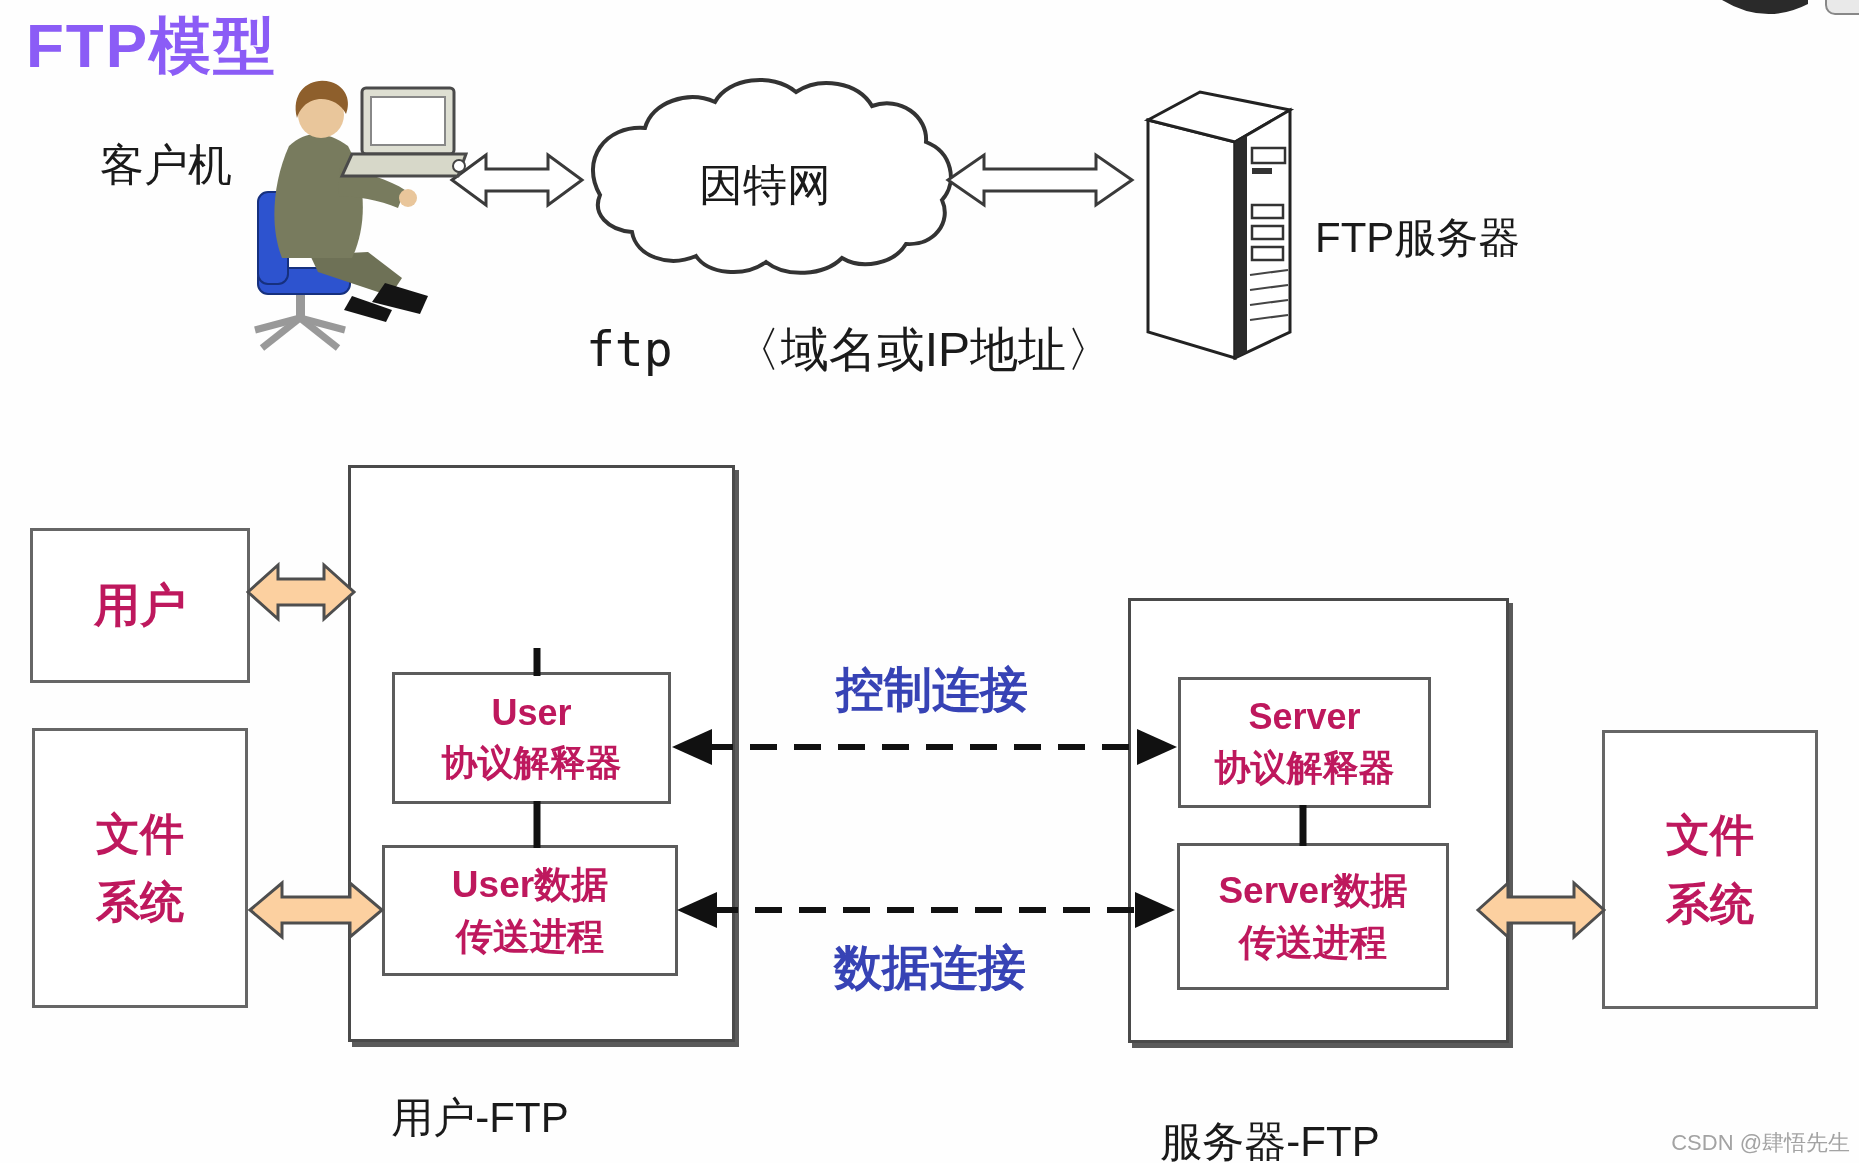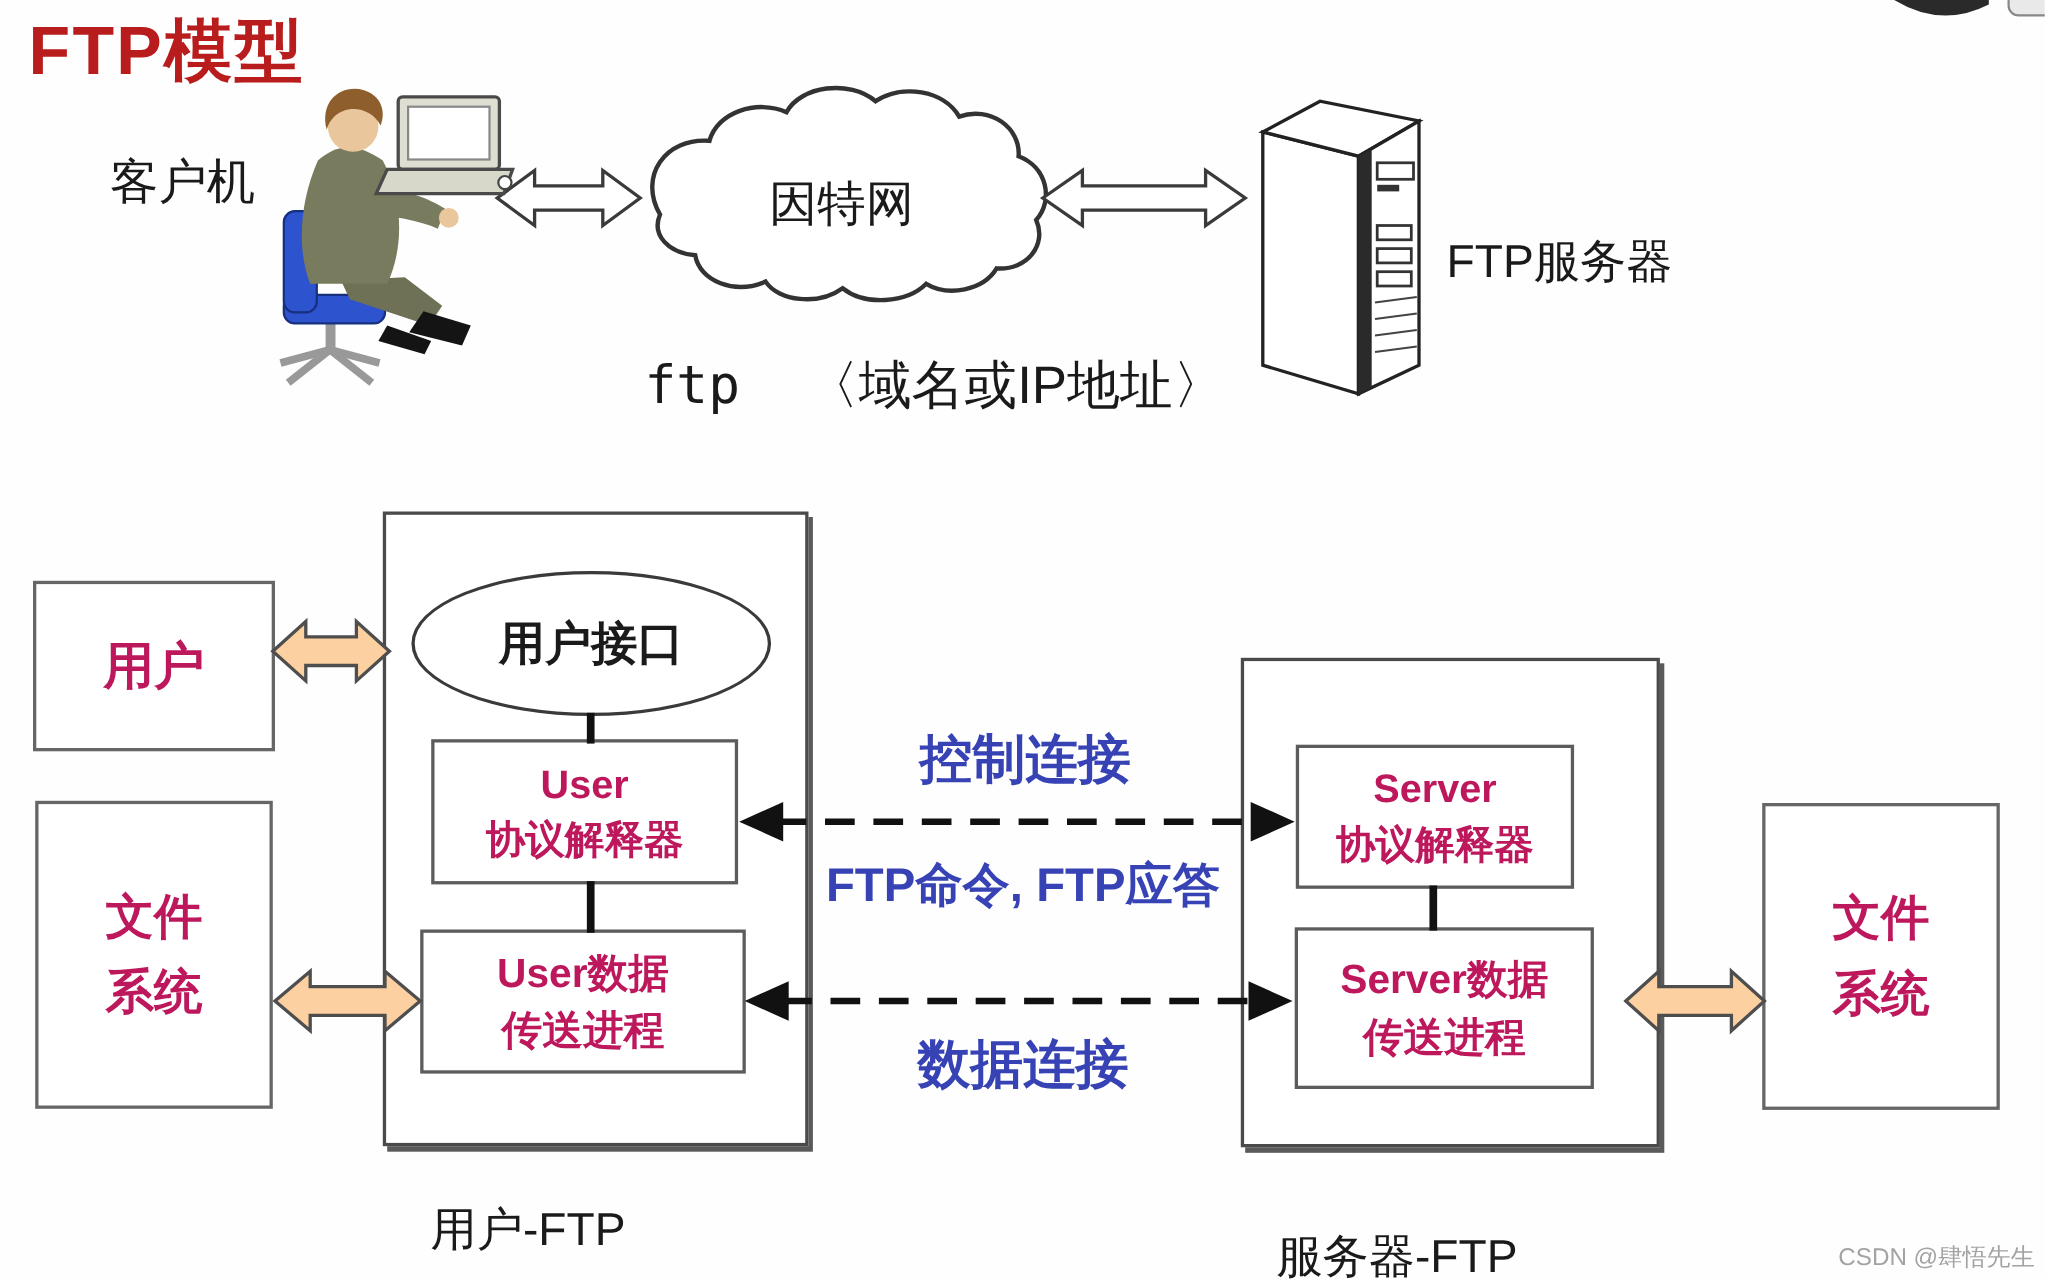--- a/index.html
+++ b/index.html
@@ -19,21 +19,21 @@
   }
   .ellipse{
     position:absolute;box-sizing:border-box;background:#fff;
     border:3px solid #3a3a3a;border-radius:50%;display:flex;
     align-items:center;justify-content:center;font-weight:bold;z-index:2;
   }
   .bluelabel{position:absolute;color:#3743b5;font-weight:bold;text-align:center;z-index:4;}
   .blacklabel{position:absolute;color:#1a1a1a;font-weight:normal;z-index:4;}
   .title{
     position:absolute;left:26px;top:4px;font-size:62px;font-weight:900;
-    color:#b91c1c;letter-spacing:2px;z-index:4;
+    color:#8b5cf6;letter-spacing:2px;z-index:4;
   }
   .watermark{
     position:absolute;left:1500px;top:1128px;width:350px;text-align:right;
     color:#a3a3a3;font-size:22px;font-weight:normal;z-index:4;
   }
   svg.layer{position:absolute;left:0;top:0;z-index:3;}
   .mono{font-family:"DejaVu Sans Mono","Liberation Mono",monospace;}
 </style>
 </head>
 <body>
@@ -49,23 +49,20 @@
     <span class="mono">ftp</span><span style="display:inline-block;width:60px;"></span><span>〈域名或IP地址〉</span>
   </div>
 
   <div class="bigbox" style="left:348px;top:465px;width:387px;height:577px;"></div>
   <div class="bigbox" style="left:1128px;top:598px;width:381px;height:445px;"></div>
 
   <div class="box" style="left:30px;top:528px;width:220px;height:155px;font-size:46px;border-color:#666;">
     <span>用户</span>
   </div>
 
-  <div class="ellipse" style="left:374px;top:519px;width:327px;height:132px;font-size:42px;">
-    <span>用户接口</span>
-  </div>
 
   <div class="box" style="left:392px;top:672px;width:279px;height:132px;font-size:36px;line-height:1.4;">
     <span>User</span>
     <span>协议解释器</span>
   </div>
 
   <div class="box" style="left:382px;top:845px;width:296px;height:131px;font-size:37px;line-height:1.4;">
     <span>User数据</span>
     <span>传送进程</span>
   </div>
@@ -162,21 +159,20 @@
     </g>
 
     <g>
       <line x1="711" y1="910" x2="1140" y2="910" stroke="#111" stroke-width="6" stroke-dasharray="27 17"></line>
       <polygon points="677,910 717,892 717,928" fill="#111"></polygon>
       <polygon points="1175,910 1135,892 1135,928" fill="#111"></polygon>
     </g>
   </svg>
 
   <div class="bluelabel" style="left:782px;top:658px;width:300px;font-size:48px;">控制连接</div>
-  <div class="bluelabel" style="left:690px;top:776px;width:480px;font-size:43px;">FTP命令, FTP应答</div>
   <div class="bluelabel" style="left:780px;top:936px;width:300px;font-size:48px;">数据连接</div>
 
   <div class="blacklabel" style="left:330px;top:1090px;width:300px;text-align:center;font-size:42px;">用户-FTP</div>
   <div class="blacklabel" style="left:1120px;top:1114px;width:300px;text-align:center;font-size:42px;">服务器-FTP</div>
 
   <div class="watermark">CSDN @肆悟先生</div>
 
 </div>
 
 </body></html>

